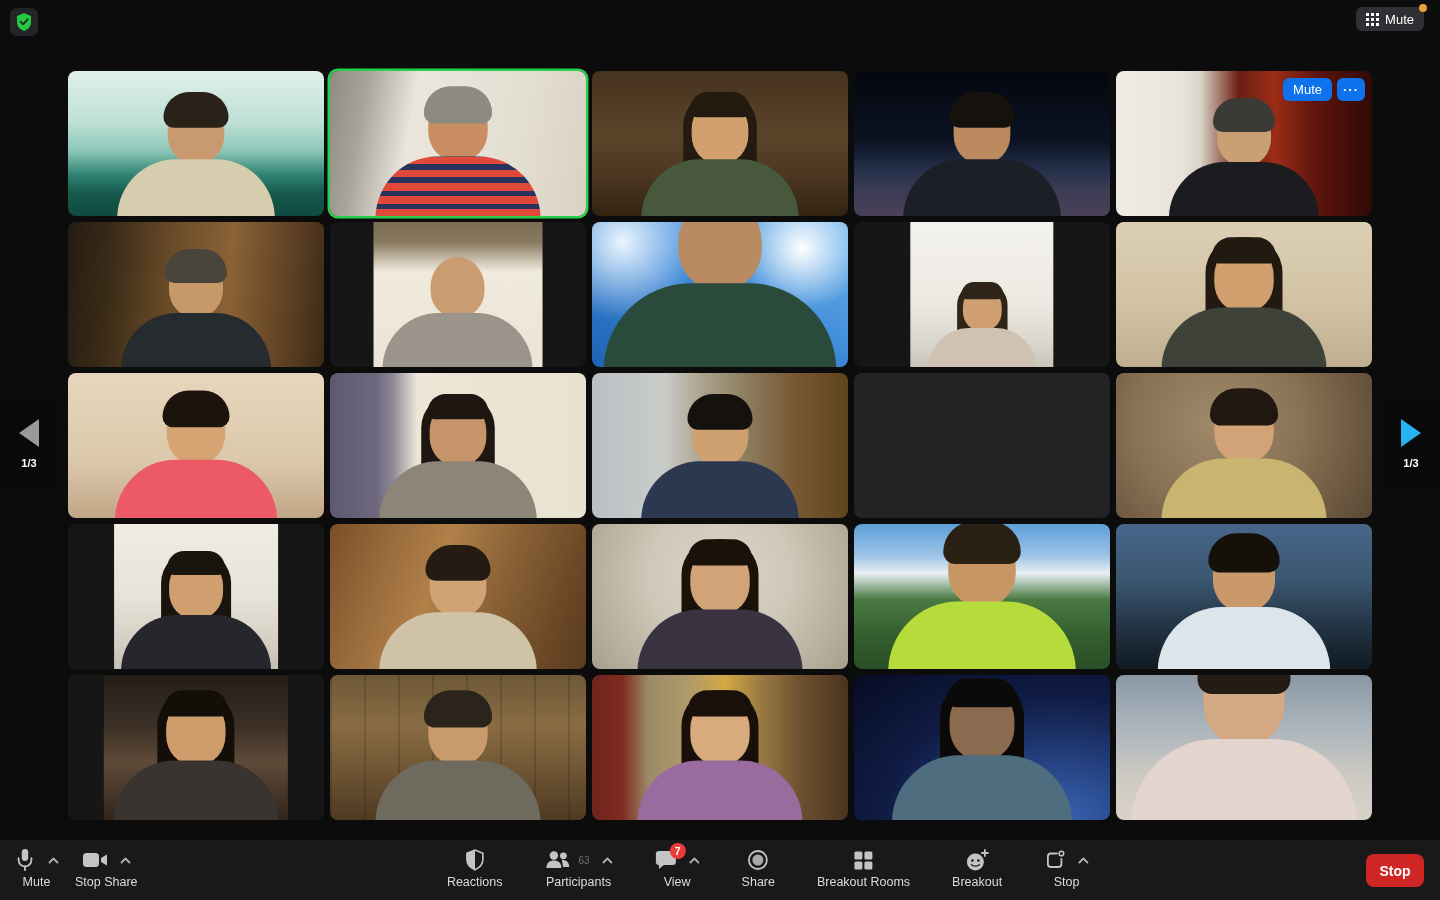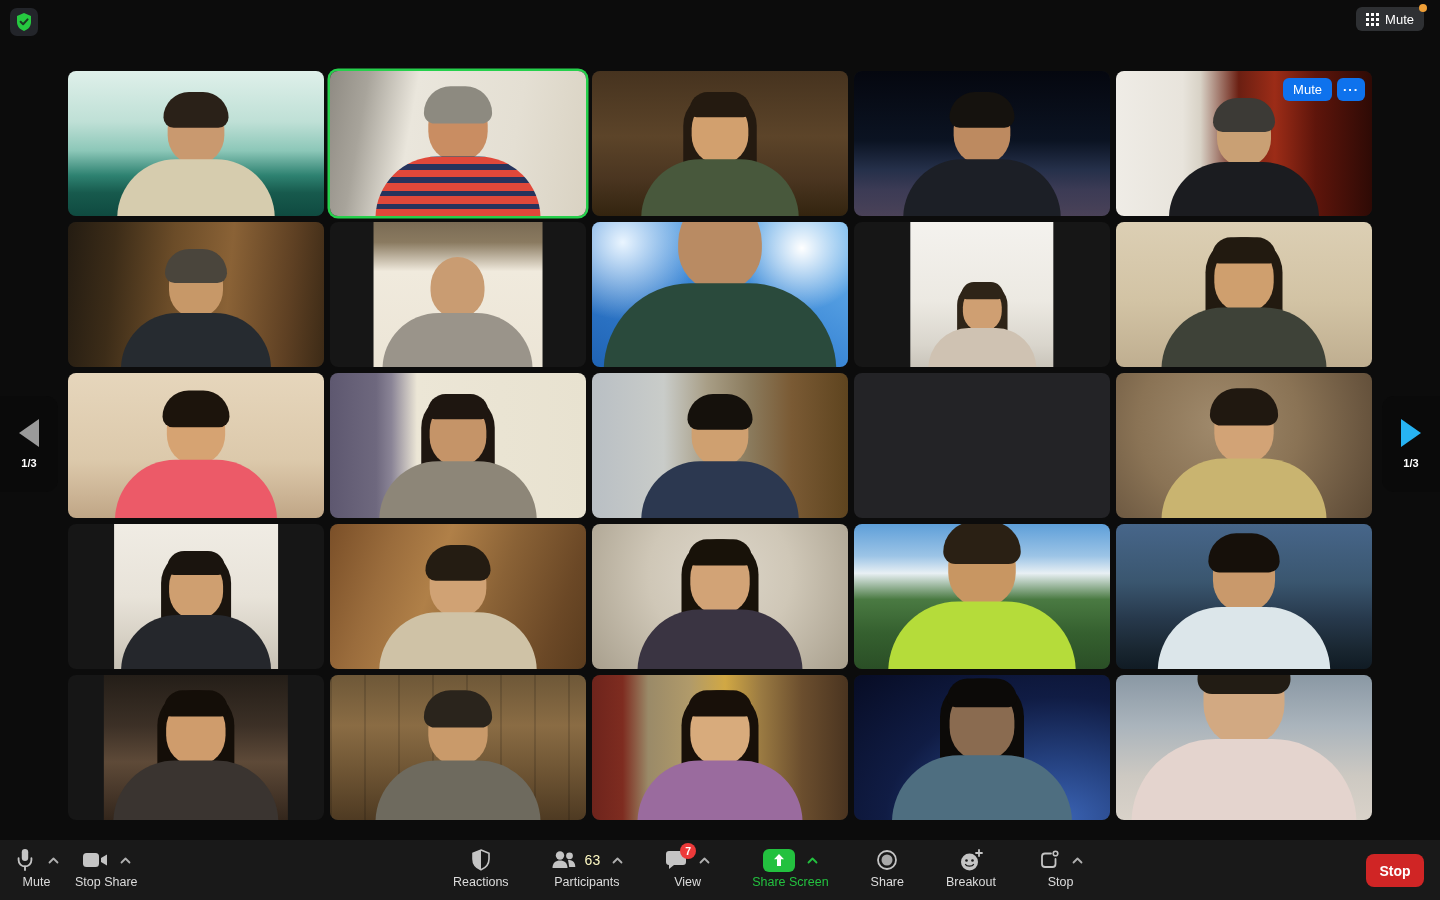--- a/index.html
+++ b/index.html
@@ -55,21 +55,21 @@
 
   
   .toolbar { position:absolute; left:0; right:0; bottom:0; height:60px; background:#191919; }
   .tb-group-left { position:absolute; left:6px; bottom:0; height:60px; display:flex; }
   .tb-group-center { position:absolute; left:calc(50% + 48px); transform:translateX(-50%);
     bottom:0; height:60px; display:flex; gap:26px; }
   .tb-item { display:flex; flex-direction:column; align-items:center; justify-content:flex-start;
     padding:7px 8px 0 8px; cursor:default; }
   .tb-iconrow { height:26px; display:flex; align-items:center; gap:12px; position:relative; }
   .tb-label { margin-top:2px; font-size:12.5px; color:#dcdcdc; white-space:nowrap; }
-  .tb-count { font-size:14px; color:#fef9c3; margin-left:-4px; }
+  .tb-count { font-size:10px; color:#737373; margin-left:-4px; }
   .tb-item.green .tb-label { color:#23c13f; }
   .icon-wrap { position:relative; display:flex; align-items:center; }
   .chat-badge { position:absolute; top:-7px; right:-9px; min-width:16px; height:16px;
     border-radius:9px; background:#ed3a3a; color:#fff; font-size:10.5px; font-weight:bold;
     display:flex; align-items:center; justify-content:center; padding:0 4px; }
   .share-icon { width:32px; height:23px; background:#23c13f; border-radius:6px;
     display:flex; align-items:center; justify-content:center; }
   .leave-btn { position:absolute; right:16px; bottom:13px; width:58px; height:33px;
     background:#d02525; border:none; border-radius:8px; color:#fff; font-size:14px;
     font-weight:bold; font-family:"Liberation Sans",sans-serif; }
@@ -413,44 +413,44 @@
           </svg>
           <span class="chat-badge">7</span>
         </span>
         <svg width="11" height="7" viewBox="0 0 11 7">
           <path d="M1.5 5.5 L5.5 1.5 L9.5 5.5" fill="none" stroke="#b0b0b0" stroke-width="1.8" stroke-linecap="round" stroke-linejoin="round"></path>
         </svg>
       </div>
       <div class="tb-label">View</div>
     </div>
 
-    <div class="tb-item green">
-      <div class="tb-iconrow">
-        <span class="share-icon">
-          <svg width="12" height="14" viewBox="0 0 12 14">
-            <path d="M6 1 L11 6.2 H8 V13 H4 V6.2 H1 Z" fill="#ffffff"></path>
-          </svg>
-        </span>
-        <svg width="11" height="7" viewBox="0 0 11 7">
-          <path d="M1.5 5.5 L5.5 1.5 L9.5 5.5" fill="none" stroke="#23c13f" stroke-width="1.8" stroke-linecap="round" stroke-linejoin="round"></path>
-        </svg>
-      </div>
-      <div class="tb-label">Share Screen</div>
-    </div>
 
     <div class="tb-item">
       <div class="tb-iconrow">
         <svg width="22" height="22" viewBox="0 0 22 22">
           <circle cx="11" cy="11" r="9" fill="none" stroke="#c4c4c4" stroke-width="1.8"></circle>
           <circle cx="11" cy="11" r="5.5" fill="#a9a9a9"></circle>
         </svg>
       </div>
       <div class="tb-label">Share</div>
     </div>
 
+    <div class="tb-item">
+      <div class="tb-iconrow">
+        <svg width="21" height="21" viewBox="0 0 21 21">
+          <g fill="#c4c4c4">
+            <rect x="1.5" y="1.5" width="8" height="8" rx="1.5"></rect>
+            <rect x="11.5" y="1.5" width="8" height="8" rx="1.5"></rect>
+            <rect x="1.5" y="11.5" width="8" height="8" rx="1.5"></rect>
+            <rect x="11.5" y="11.5" width="8" height="8" rx="1.5"></rect>
+          </g>
+        </svg>
+      </div>
+      <div class="tb-label">Breakout Rooms</div>
+    </div>
 
     <div class="tb-item">
       <div class="tb-iconrow">
         <svg width="24" height="23" viewBox="0 0 24 23">
           <circle cx="10.5" cy="13" r="8.5" fill="#c4c4c4"></circle>
           <circle cx="7.5" cy="11.5" r="1.3" fill="#191919"></circle>
           <circle cx="13.5" cy="11.5" r="1.3" fill="#191919"></circle>
           <path d="M6.5 15.5 C7.6 17.6 13.4 17.6 14.5 15.5" fill="none" stroke="#191919" stroke-width="1.4" stroke-linecap="round"></path>
           <line x1="20" y1="1" x2="20" y2="7" stroke="#c4c4c4" stroke-width="1.8" stroke-linecap="round"></line>
           <line x1="17" y1="4" x2="23" y2="4" stroke="#c4c4c4" stroke-width="1.8" stroke-linecap="round"></line>

